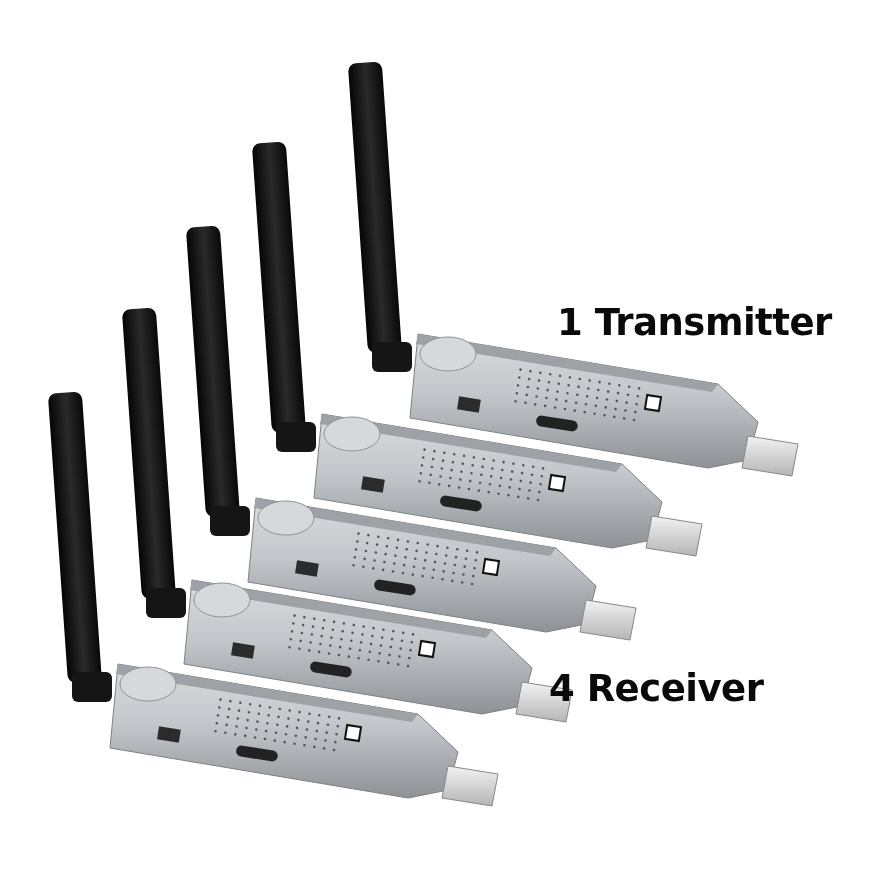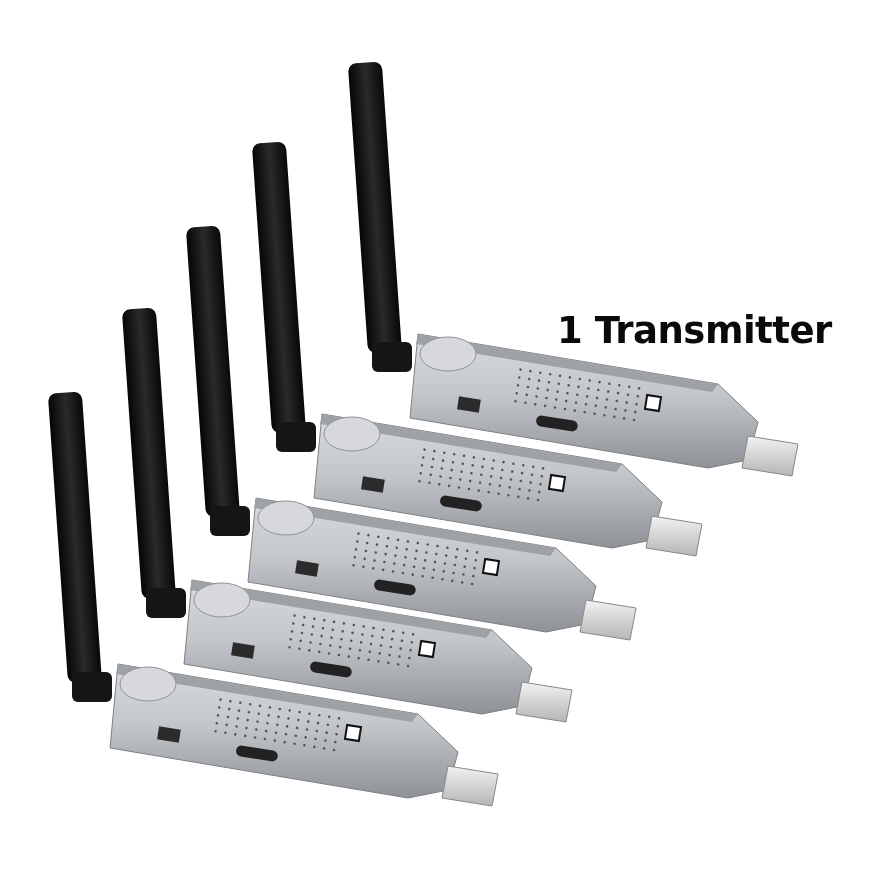--- a/index.html
+++ b/index.html
@@ -1,19 +1,19 @@
 <!DOCTYPE html>
 <html><head>
 <meta charset="utf-8">
 <style>
   html,body{margin:0;padding:0;background:#ffffff;}
   .stage{position:relative;width:882px;height:881px;overflow:hidden;background:#fff;}
   svg{position:absolute;left:0;top:0;}
   .label{position:absolute;font-family:"DejaVu Sans",sans-serif;font-weight:bold;color:#0a0a0a;white-space:nowrap;letter-spacing:-0.5px;}
-  .lbl-tx{left:557px;top:301px;font-size:37px;margin-top:8px;}
+  .lbl-tx{left:557px;top:301px;font-size:37px;}
   .lbl-rx{left:549px;top:667px;font-size:37px;}
 </style>
 </head>
 <body>
 
 <div class="stage">
   <svg width="882" height="881" viewBox="0 0 882 881">
     <defs>
       <linearGradient id="bodyG" x1="0" y1="0" x2="0" y2="1">
         <stop offset="0" stop-color="#d9dbde"></stop>
@@ -81,13 +81,14 @@
       </g>
     <g>
         <use href="#device" transform="translate(192 598)"></use>
       </g>
     <g>
         <use href="#device" transform="translate(118 682)"></use>
       </g>
   </svg>
 
   <div class="label lbl-tx">1 Transmitter</div>
+  <div class="label lbl-rx">4 Receiver</div>
 </div>
 
 </body></html>

